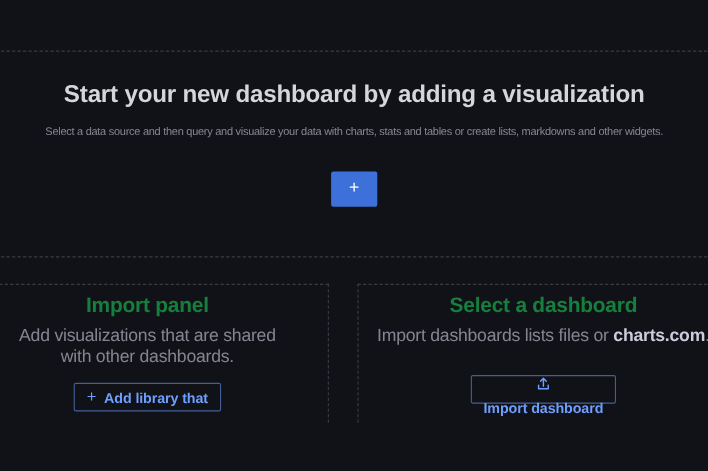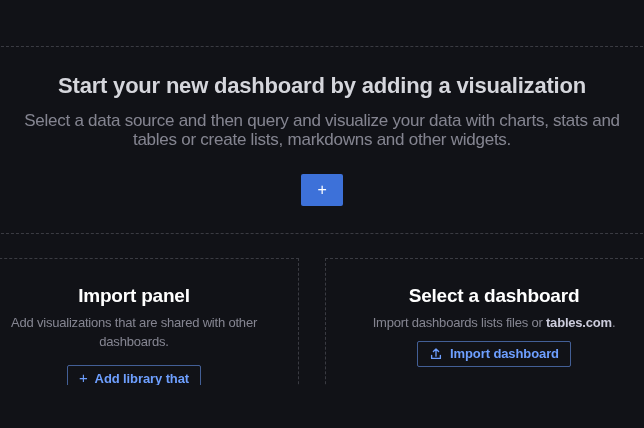--- a/index.html
+++ b/index.html
@@ -47,21 +47,21 @@
     margin: 24px 0 0;
     font-size: 22px;
     line-height: 30px;
     font-weight: 600;
     letter-spacing: -0.2px;
     color: #d5d6dc;
   }
   .cta-desc {
     margin: 11px 0 0;
     max-width: 600px;
-    font-size: 17px;
+    font-size: 10px;
     line-height: 18.5px;
     letter-spacing: -0.25px;
     color: rgba(204, 204, 220, 0.62);
   }
   .btn-primary {
     margin-top: 25px;
     height: 32px;
     padding: 0 16px;
     display: inline-flex;
     align-items: center;
@@ -77,30 +77,30 @@
     cursor: pointer;
   }
   .btn-primary .plus {
     font-size: 16px;
     font-weight: 400;
     line-height: 1;
     position: relative;
     top: -0.5px;
   }
   .card-title {
-    margin: 24px 0 0;
+    margin: 7px 0 0;
     font-size: 19px;
     line-height: 25px;
     font-weight: 600;
     letter-spacing: -0.2px;
-    color: #ffffff;
+    color: #15803d;
   }
   .card-desc {
     margin: 6px 0 0;
-    font-size: 13px;
+    font-size: 16px;
     line-height: 18.5px;
     letter-spacing: -0.2px;
     color: rgba(204, 204, 220, 0.62);
   }
   .widget-import-panel .card-desc { max-width: 262px; }
   .card-desc .strong {
     color: #ccccdc;
     font-weight: 700;
   }
   .btn-outline {
@@ -113,21 +113,21 @@
     border: 1px solid rgba(110, 159, 255, 0.55);
     border-radius: 2px;
     color: #6e9fff;
     font-family: "Liberation Sans", sans-serif;
     font-size: 13px;
     font-weight: 600;
     letter-spacing: -0.1px;
     cursor: pointer;
   }
   .widget-import-panel .btn-outline { margin-top: 14px; }
-  .widget-import-dashboard .btn-outline { margin-top: 8px; }
+  .widget-import-dashboard .btn-outline { margin-top: 25px; flex-direction: column; }
   .btn-outline .plus {
     font-size: 15px;
     font-weight: 400;
     line-height: 1;
     position: relative;
     top: -0.5px;
   }
   .upload-icon-svg {
     display: block;
   }
@@ -149,21 +149,21 @@
     <h2 class="card-title">Import panel</h2>
     <p class="card-desc">Add visualizations that are shared with other dashboards.</p>
     <button class="btn-outline">
       <span class="plus">+</span>
       <span>Add library that</span>
     </button>
   </section>
 
   <section class="widget widget-import-dashboard">
     <h2 class="card-title">Select a dashboard</h2>
-    <p class="card-desc"><span>Import dashboards lists files or </span><span class="strong">tables.com</span><span>.</span></p>
+    <p class="card-desc"><span>Import dashboards lists files or </span><span class="strong">charts.com</span><span>.</span></p>
     <button class="btn-outline">
       <span>
         <svg class="upload-icon-svg" width="14" height="14" viewBox="0 0 16 16" fill="none">
           <path d="M8 10.5 V2.5 M5 5.2 L8 2.2 L11 5.2" stroke="#6e9fff" stroke-width="1.5" stroke-linecap="round" stroke-linejoin="round"></path>
           <path d="M3 9.5 V13 H13 V9.5" stroke="#6e9fff" stroke-width="1.5" stroke-linecap="round" stroke-linejoin="round"></path>
         </svg>
       </span>
       <span>Import dashboard</span>
     </button>
   </section>

